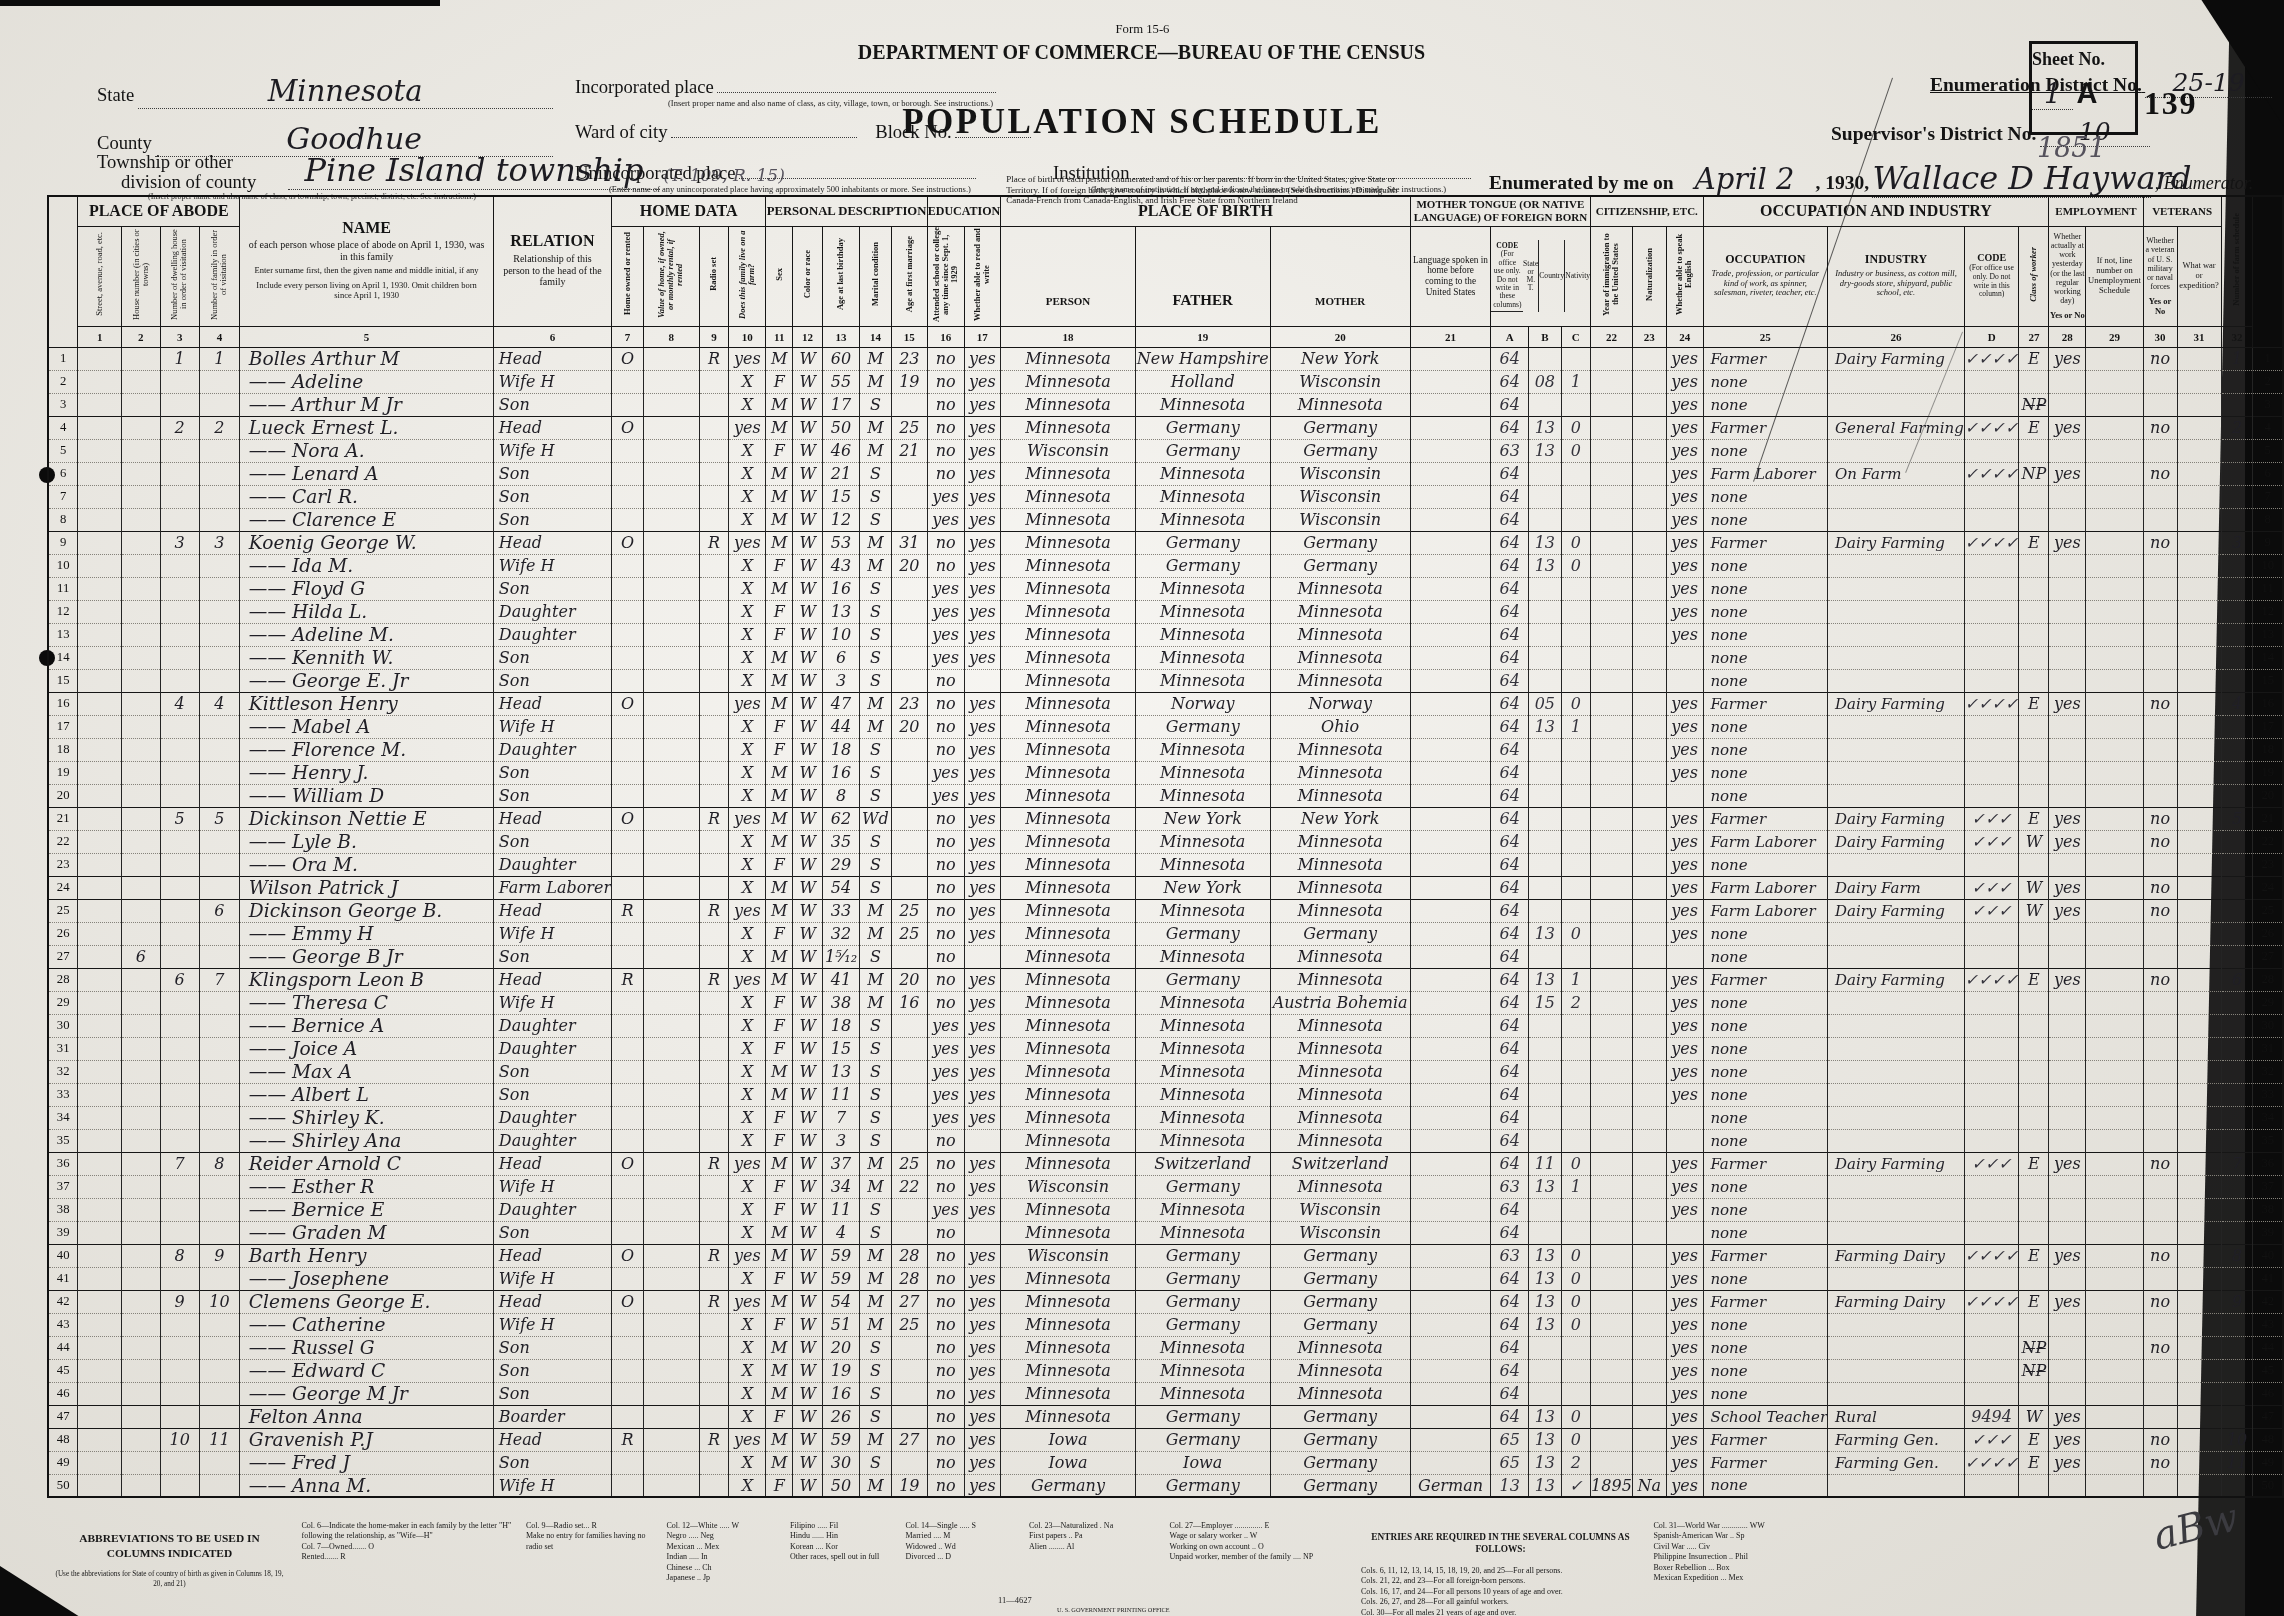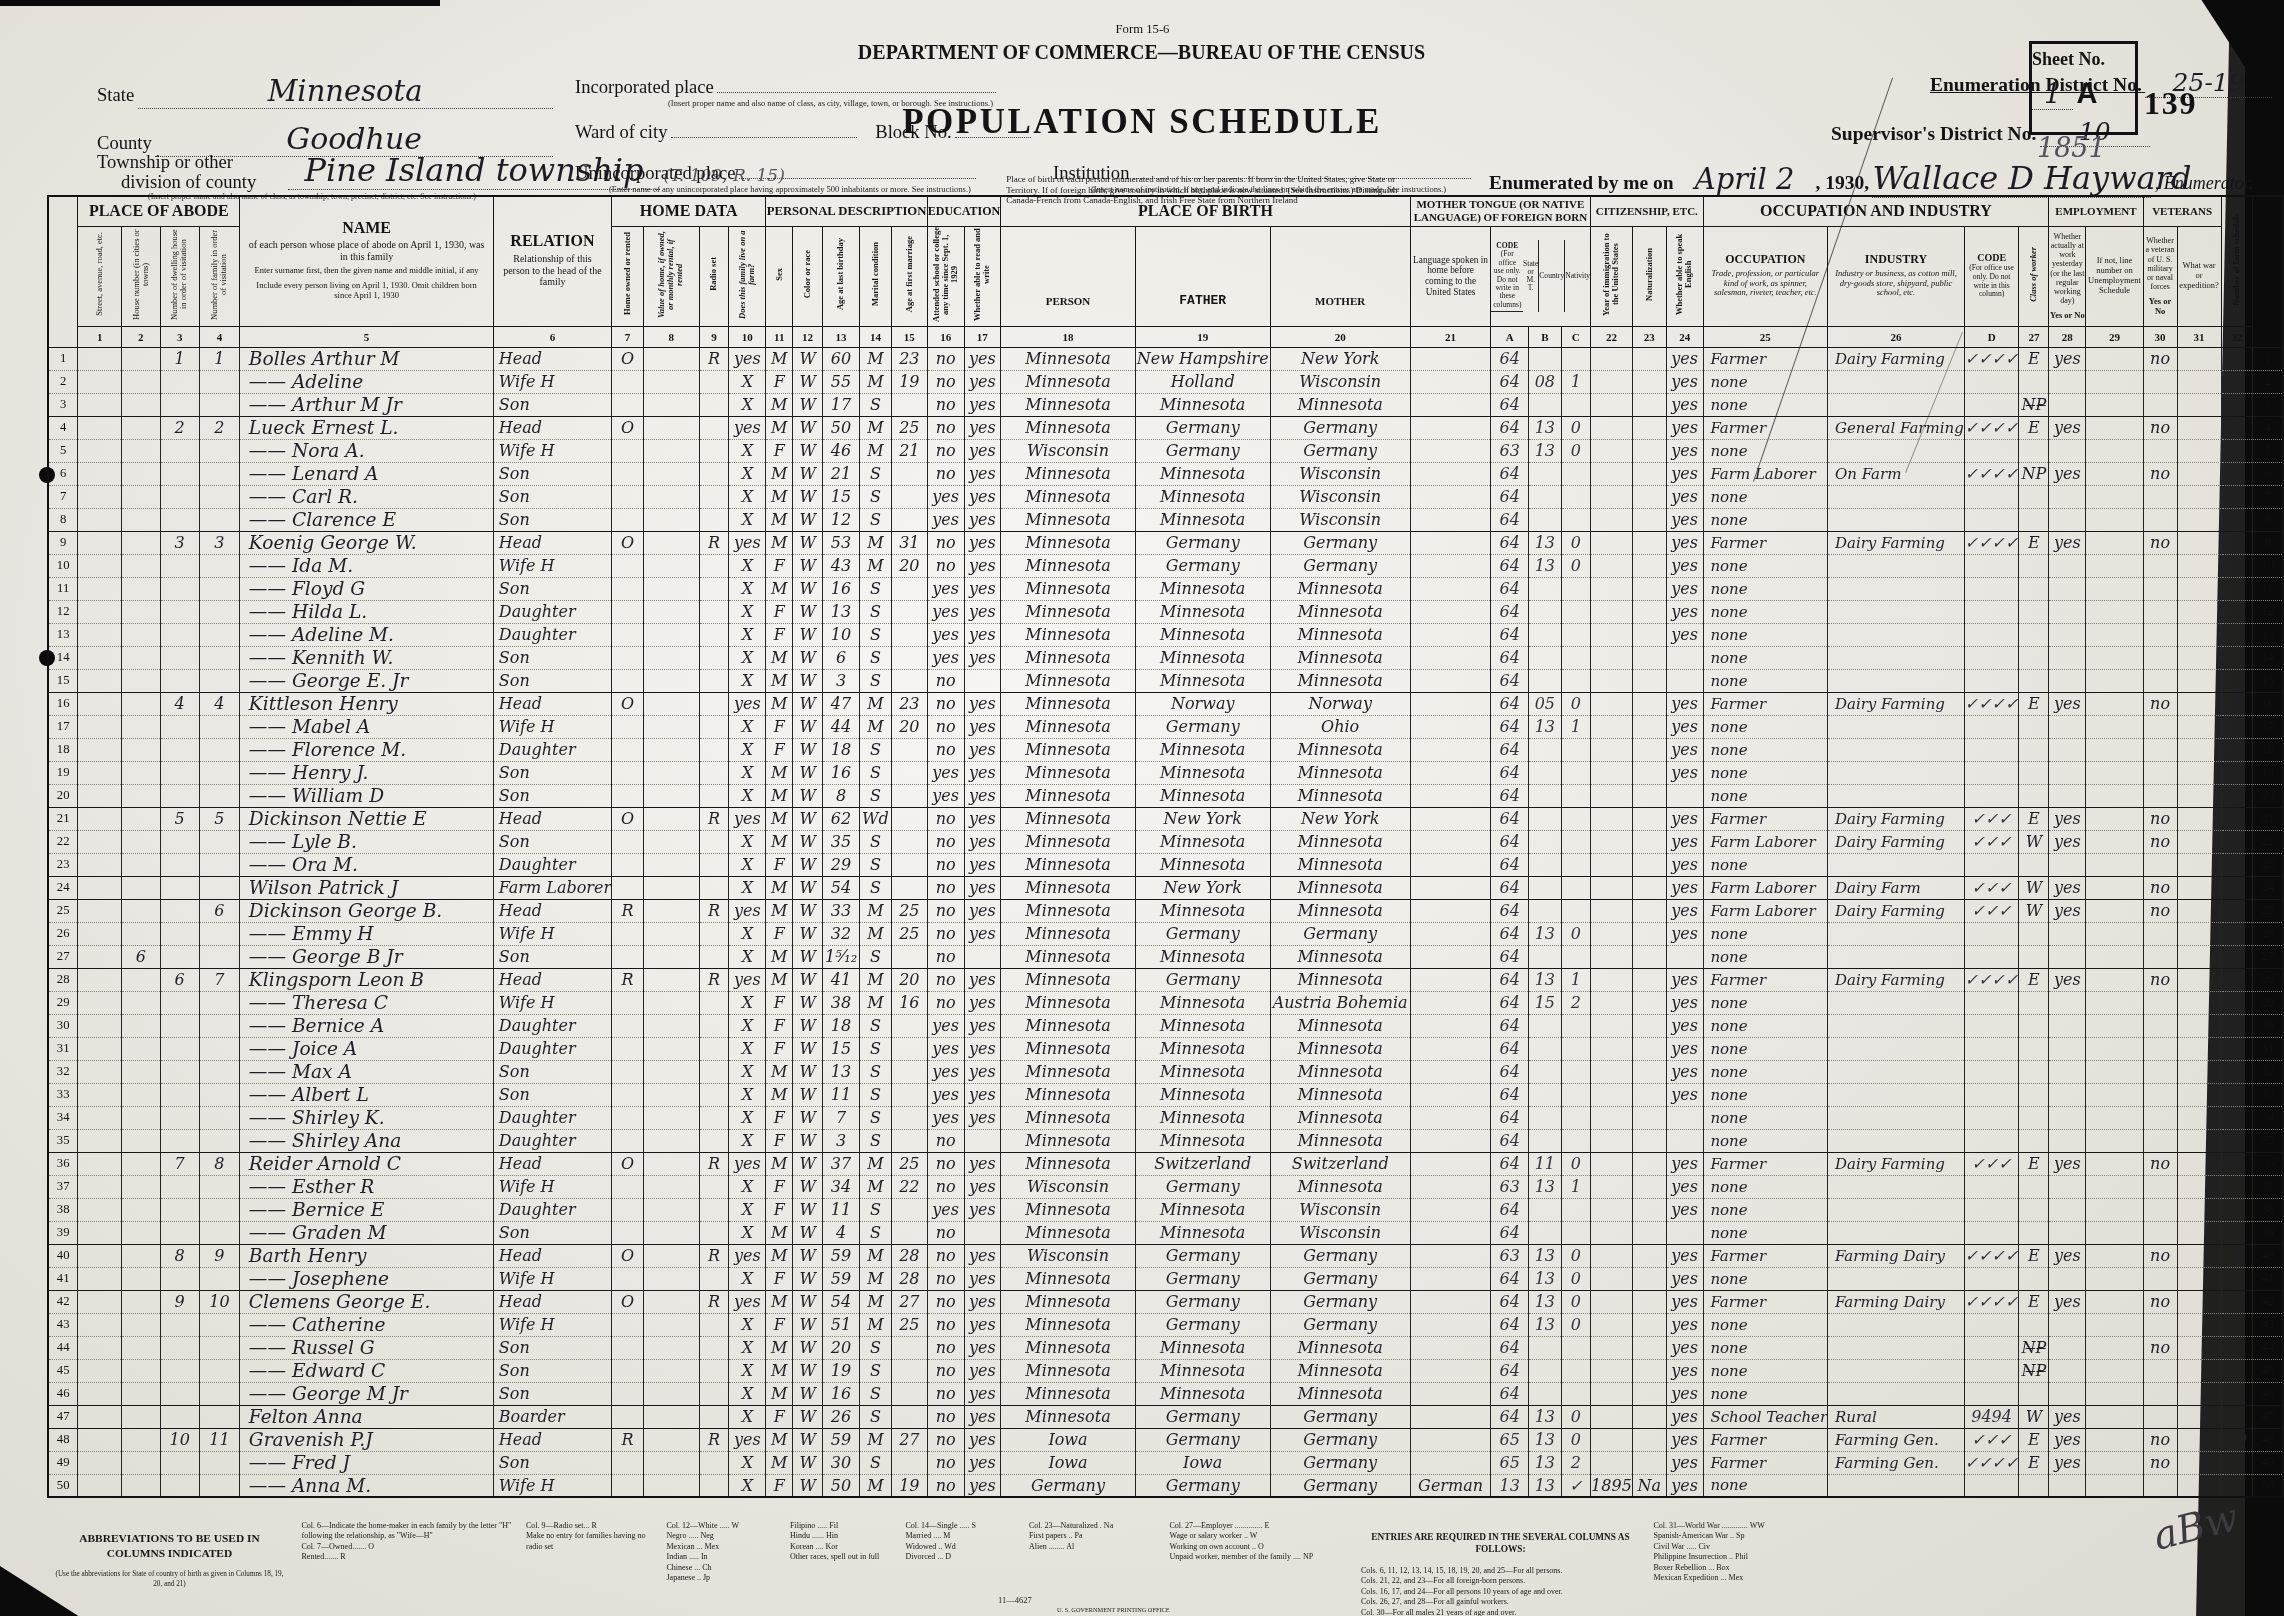--- a/index.html
+++ b/index.html
@@ -252,21 +252,21 @@
         <th><span class="vert">Age at last birthday</span></th>
         <th><span class="vert">Marital condition</span></th>
         <th><span class="vert">Age at first marriage</span></th>
         <th><span class="vert">Attended school or college any time since Sept. 1, 1929</span></th>
         <th><span class="vert">Whether able to read and write</span></th>
         <th>
           <div class="small" style="font-size:9px;text-align:left;padding:1.7px 5px;position:absolute;margin-top:-73px;width:398px;">Place of birth of each person enumerated and of his or her parents.  If born in the United States, give State or Territory.  If of foreign birth, give country in which birthplace is now situated.  (See Instructions.)  Distinguish Canada-French from Canada-English, and Irish Free State from Northern Ireland</div>
           <div style="font-weight:bold;font-size:11px;margin-top:49px;">PERSON</div>
         </th>
         <th>
-            <div style="font-weight:bold;font-size:13px;margin-top:49px;font-family:Liberation Mono, monospace;">FATHER</div>
+            <div style="font-weight:bold;font-size:15px;margin-top:49px;">FATHER</div>
           </th>
         <th>
             <div style="font-weight:bold;font-size:11px;margin-top:49px;">MOTHER</div>
           </th>
         <th>
             <div class="small" style="font-size:9.3px;padding:1.7px;">Language spoken in home before coming to the United States</div>
           </th>
         <th colspan="3" style="padding:0;">
           <div class="codewrap">
             <div class="ctop"><b>CODE</b> <span>(For office use only.  Do not write in these columns)</span></div>

